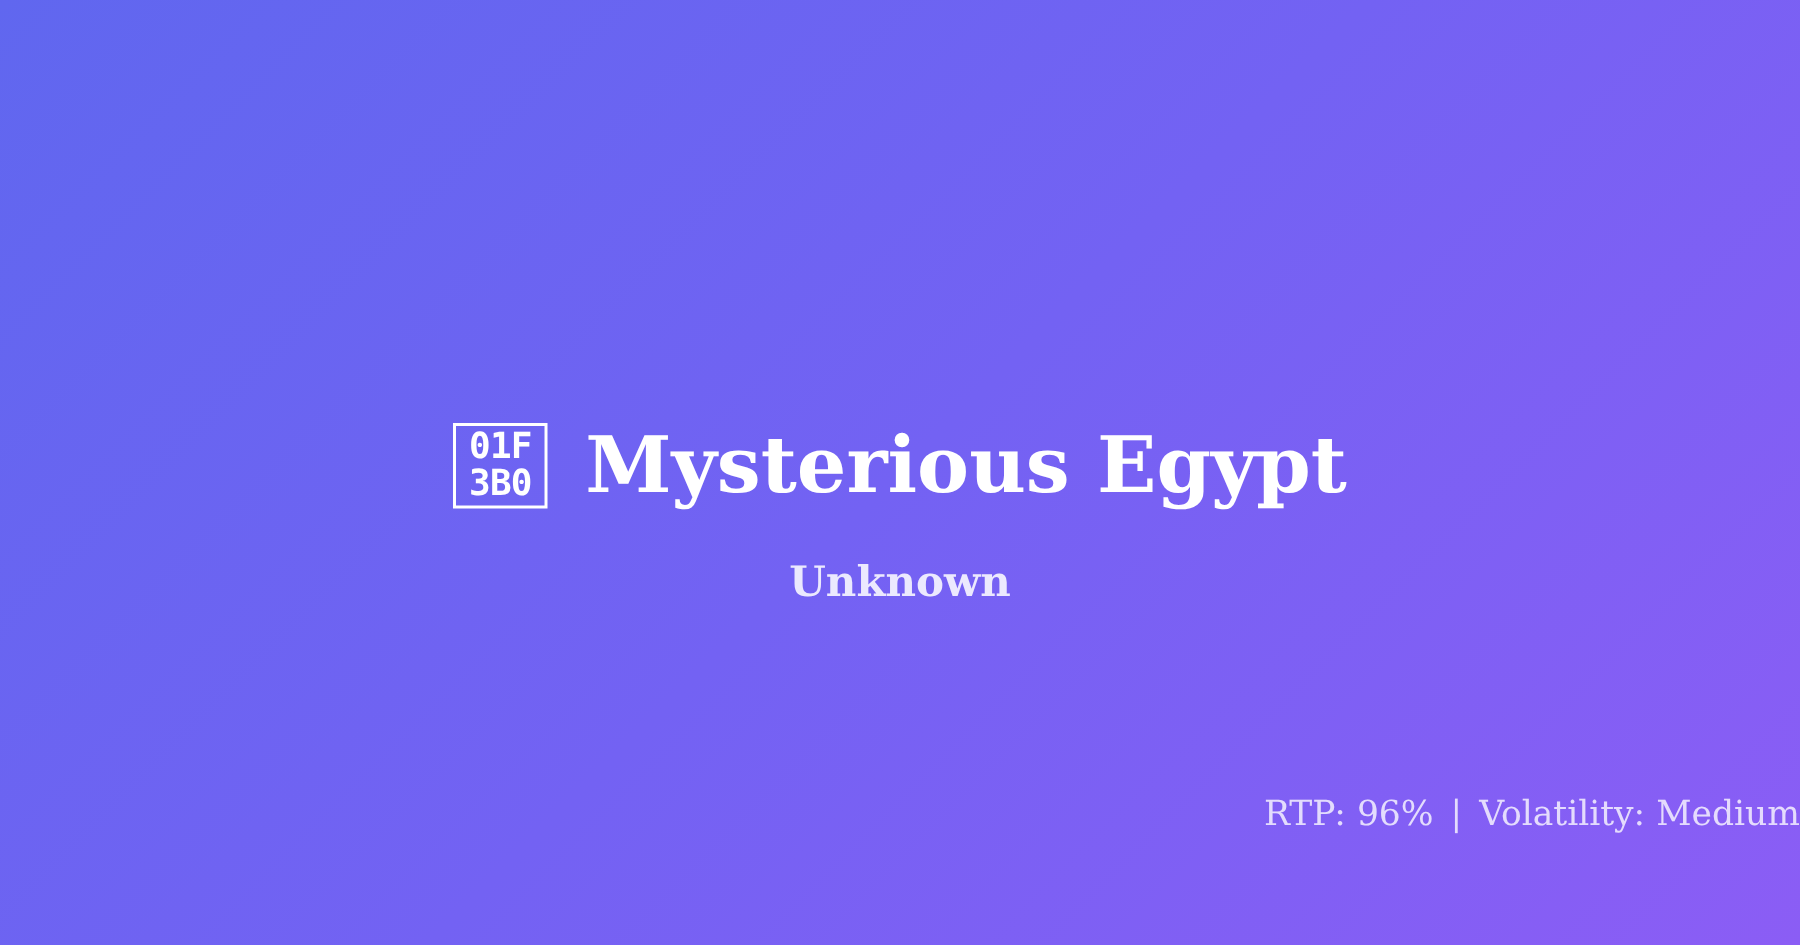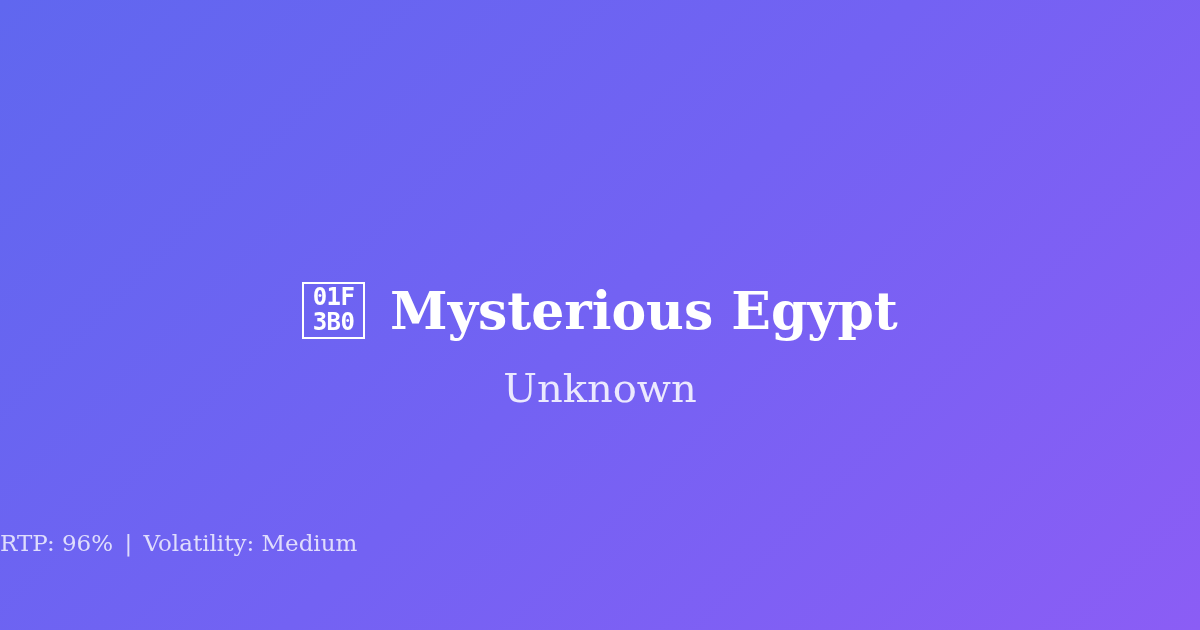--- a/index.html
+++ b/index.html
@@ -72,34 +72,34 @@
   }
 
   
   .provider {
     position: absolute;
     top: 363px;
     left: 0;
     width: 1200px;
     text-align: center;
     font-family: "DejaVu Serif", "Liberation Serif", serif;
-    font-weight: 400;
-    font-size: 40px;
+    font-weight: 700;
+    font-size: 28px;
     line-height: 50px;
     color: rgba(255, 255, 255, 0.86);
     white-space: nowrap;
   }
 
   
   .meta {
     position: absolute;
     top: 528px;
     left: 0;
     width: 1200px;
-    text-align: left;
+    text-align: right;
     font-family: "DejaVu Serif", "Liberation Serif", serif;
     font-weight: 400;
     font-size: 23px;
     line-height: 30px;
     color: rgba(255, 255, 255, 0.78);
     white-space: nowrap;
   }
 
   .meta .sep {
     padding: 0 4px;

